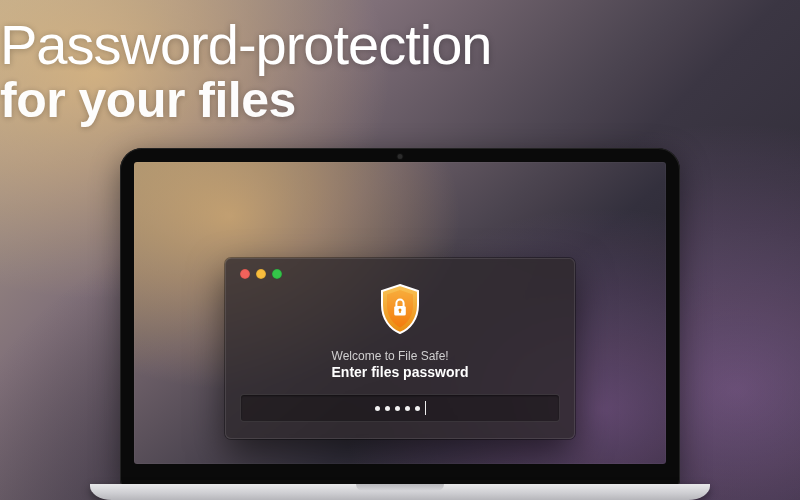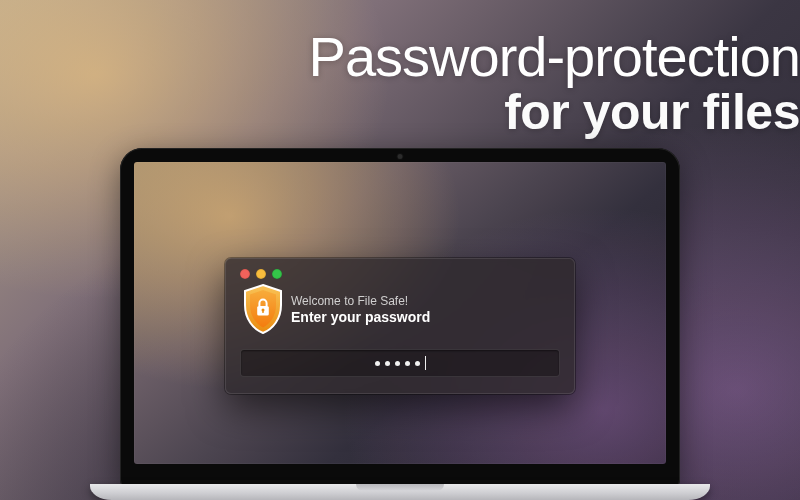--- a/index.html
+++ b/index.html
@@ -12,24 +12,24 @@
       background:
         radial-gradient(ellipse 420px 320px at 12% 15%, rgba(255,205,120,0.55), rgba(255,205,120,0) 70%),
         radial-gradient(ellipse 500px 380px at 92% 78%, rgba(180,120,200,0.45), rgba(180,120,200,0) 70%),
         radial-gradient(ellipse 600px 420px at 50% 100%, rgba(50,40,60,0.85), rgba(50,40,60,0) 75%),
         linear-gradient(135deg, #b7a48a 0%, #7f6e78 30%, #3b3644 60%, #2a2733 100%);
       filter: saturate(0.9);
     }
 
     .headline {
       position: absolute;
-      top: 24px;
+      top: 12px;
       left: 0;
       width: 100%;
-      text-align: right;
+      text-align: left;
       color: #fff;
       text-shadow: 0 1px 6px rgba(0,0,0,0.25);
     }
     .headline .line1 { font-size: 56px; font-weight: 200; letter-spacing: -1px; }
     .headline .line2 { font-size: 50px; font-weight: 700; letter-spacing: -0.5px; margin-top: -6px; opacity: 0.98; }
 
     
     .laptop {
       position: absolute;
       left: 50%;
@@ -93,21 +93,21 @@
       backdrop-filter: blur(2px);
       padding: 10px 14px 16px 14px;
       color: #eee;
     }
     .traffic { display: flex; gap: 6px; margin-bottom: 4px; }
     .traffic .dot { width: 10px; height: 10px; border-radius: 50%; box-shadow: inset 0 0 1px rgba(0,0,0,0.6); }
     .dot.red { background: #ff5f57; }
     .dot.yellow { background: #ffbd2e; }
     .dot.green { background: #28c940; }
 
-    .dialog-body { display: flex; align-items: center; gap: 5px; margin-top: 2px; }
+    .dialog-body { display: flex; align-items: center; gap: 14px; margin-top: 2px; flex-direction: column; }
     .shield-wrap { flex: 0 0 auto; }
     .welcome { font-size: 12px; color: #ddd; opacity: 0.92; }
     .prompt { font-size: 14px; font-weight: 700; color: #fff; margin-top: 1px; }
 
     .pw-field {
       margin-top: 14px;
       height: 28px;
       border-radius: 4px;
       background: rgba(0,0,0,0.30);
       border: 1px solid rgba(255,255,255,0.10);
@@ -166,21 +166,21 @@
                 <path d="M23 7 L36 11.5 V22 C36 33 30 41 23 44.5 C16 41 10 33 10 22 V11.5 Z" fill="url(#g2)"></path>
 
                 <rect x="17.2" y="23" width="11.6" height="9.5" rx="1.6" fill="#ffffff"></rect>
                 <path d="M19.4 23 V20.2 a3.6 3.6 0 0 1 7.2 0 V23" fill="none" stroke="#ffffff" stroke-width="2"></path>
                 <circle cx="23" cy="27" r="1.5" fill="#f28a00"></circle>
                 <rect x="22.3" y="27" width="1.4" height="3" fill="#f28a00"></rect>
               </svg>
             </div>
             <div>
               <div class="welcome">Welcome to File Safe!</div>
-              <div class="prompt">Enter your password</div>
+              <div class="prompt">Enter files password</div>
             </div>
           </div>
 
           <div class="pw-field">
             <div class="pw-bullets">
                 <span></span>
                 <span></span>
                 <span></span>
                 <span></span>
                 <span></span>

